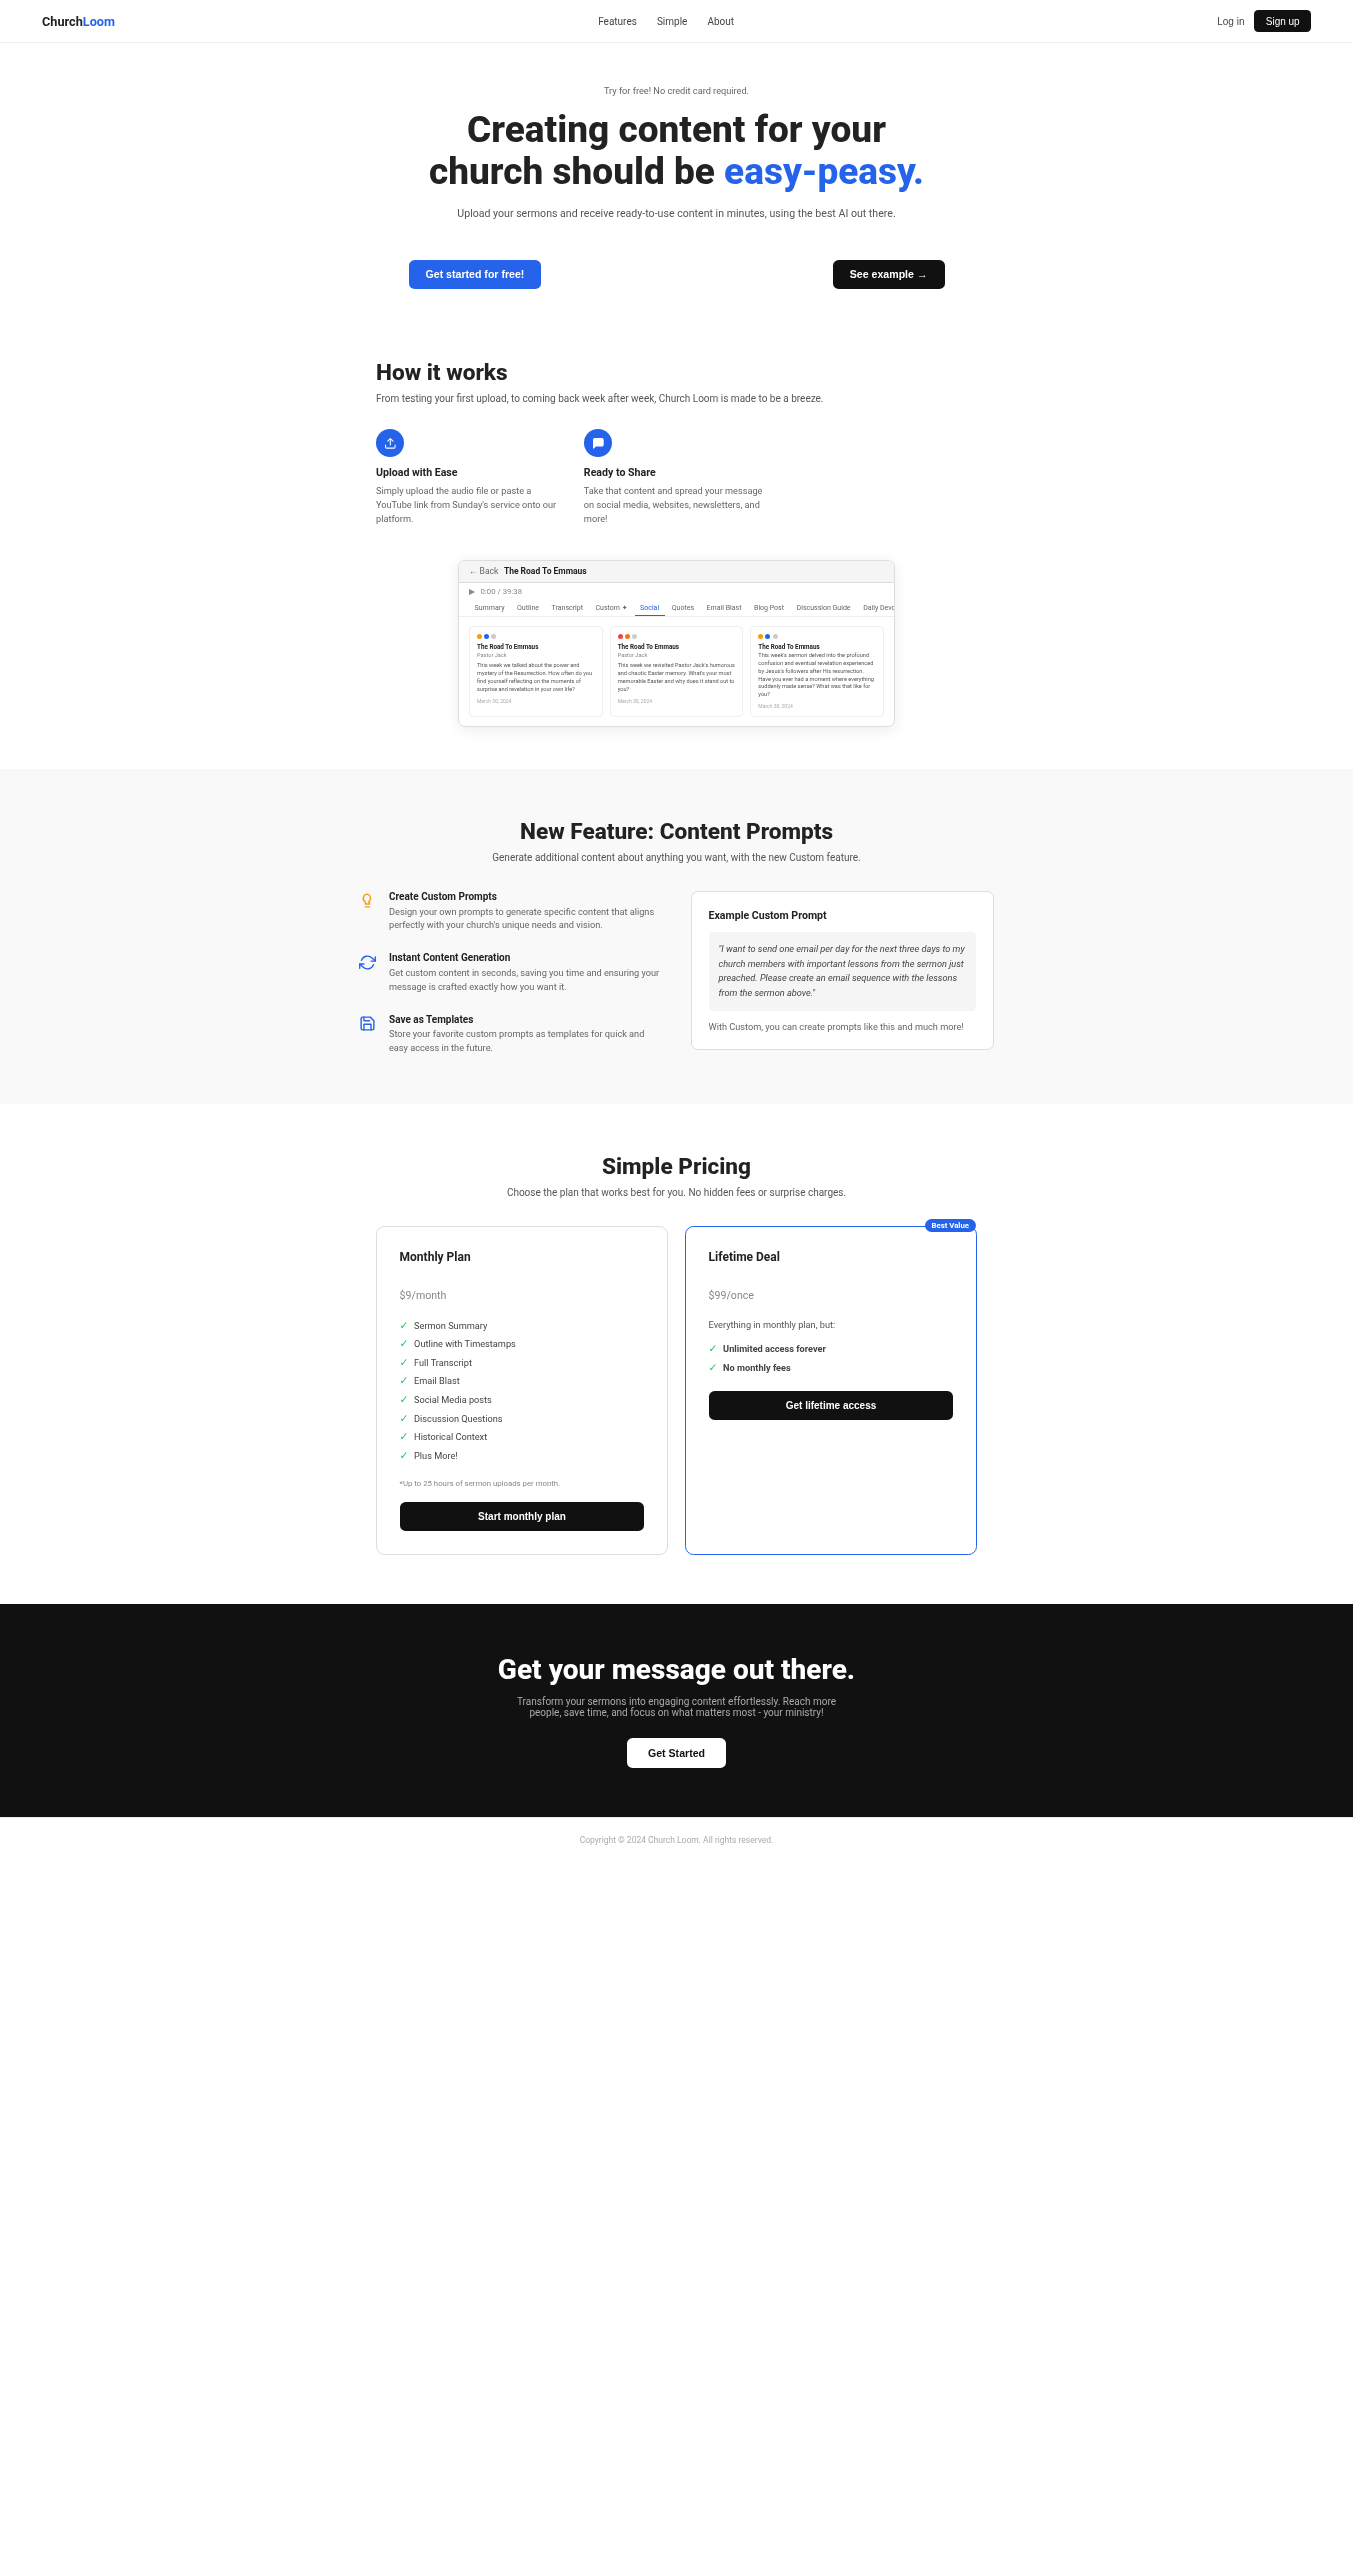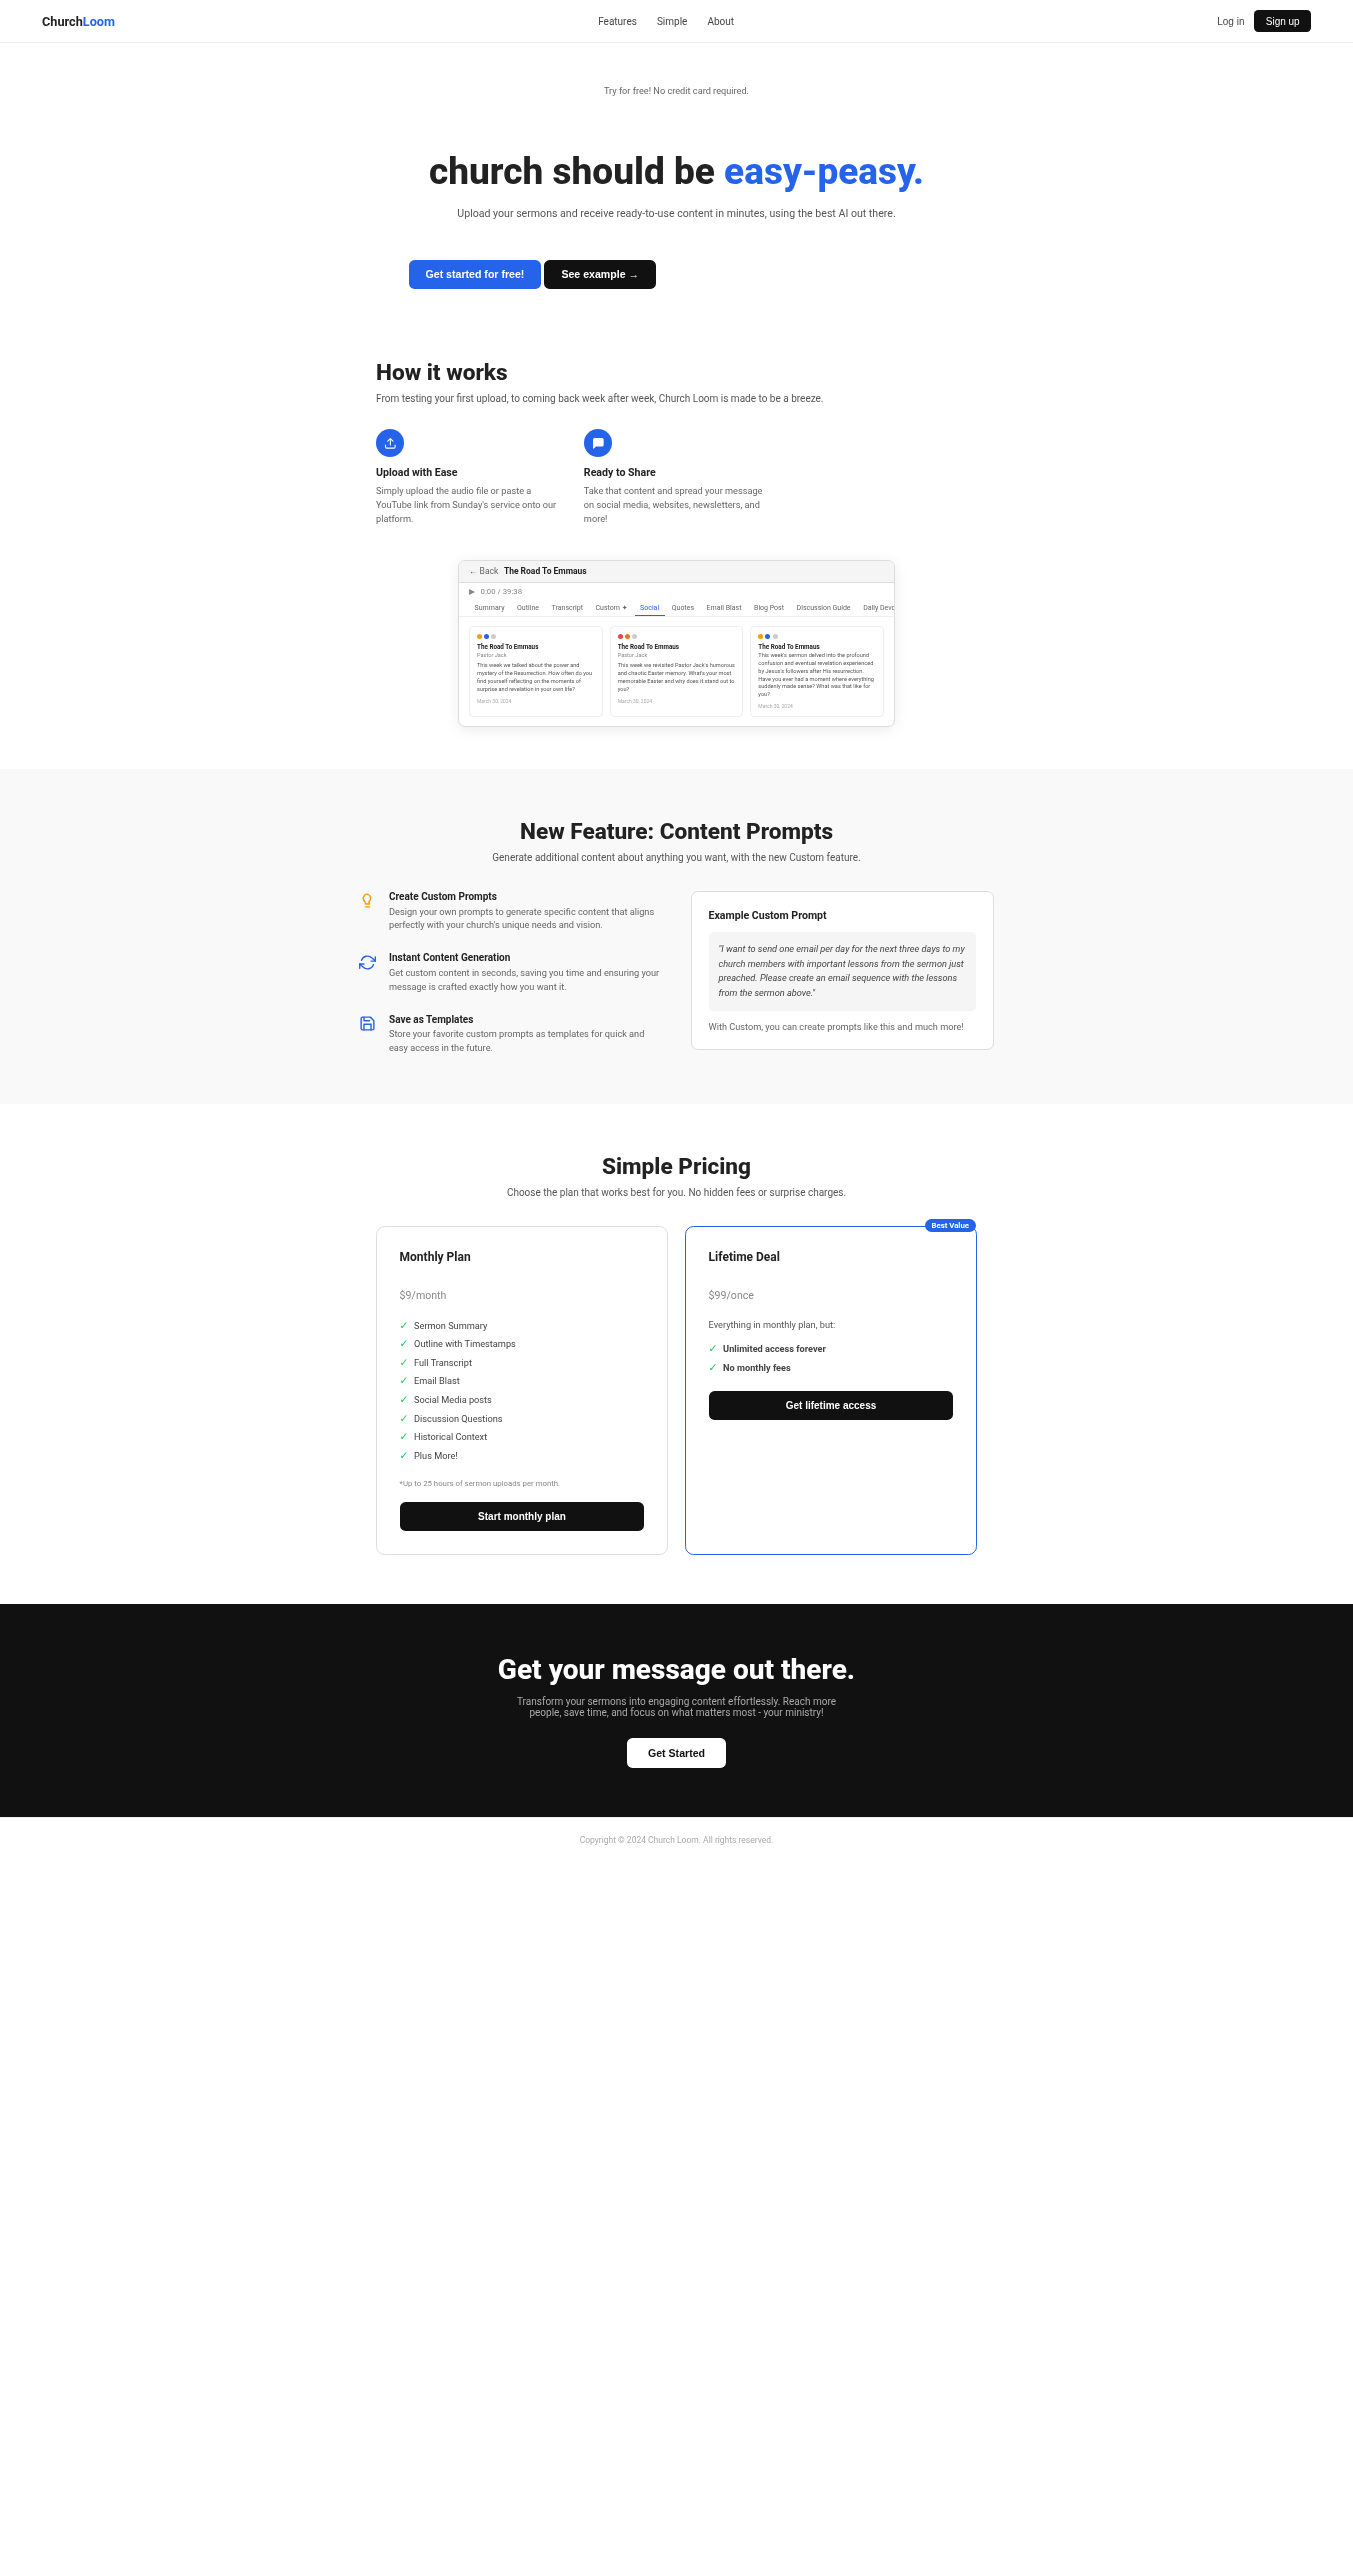--- a/index.html
+++ b/index.html
@@ -16,21 +16,21 @@
     .nav-actions { display: flex; align-items: center; gap: 10px; }
     .btn-login { font-size: 10px; color: #444; background: none; border: none; cursor: pointer; }
     .btn-signup { background: #111; color: #fff; border: none; border-radius: 4.2px; padding: 5.6px 11.3px; font-size: 10px; cursor: pointer; }
 
     
     .hero { text-align: center; padding: 42px 14px 28px; max-width: 564px; margin: 0 auto; }
     .hero-try { font-size: 9.2px; color: #666; margin-bottom: 12.7px; }
     .hero h1 { font-size: 37px; font-weight: 800; line-height: 1.15; margin-bottom: 12.7px; }
     .hero h1 .highlight { color: #2563eb; }
     .hero-sub { font-size: 10.6px; color: #555; margin-bottom: 20px; }
-    .hero-buttons { display: flex; gap: 3px; justify-content: flex-start; flex-wrap: wrap; margin-top: 40px; }
+    .hero-buttons { display: flex; gap: 3px; justify-content: space-between; flex-wrap: wrap; margin-top: 40px; }
     .btn-primary { background: #2563eb; color: #fff; border: none; border-radius: 5.6px; padding: 8.5px 17px; font-size: 10.6px; cursor: pointer; font-weight: 600; }
     .btn-secondary { background: #111; color: #fff; border: none; border-radius: 5.6px; padding: 8.5px 17px; font-size: 10.6px; cursor: pointer; font-weight: 600; }
 
     
     .section { max-width: 635px; margin: 0 auto; padding: 42px 17px; }
     .section-title { font-size: 22.6px; font-weight: 800; margin-bottom: 7px; }
     .section-sub { font-size: 10px; color: #555; margin-bottom: 25.4px; }
     .features-grid { display: grid; grid-template-columns: repeat(3, 1fr); gap: 22.6px; margin-bottom: 34px; }
     .feature-icon { width: 28px; height: 28px; background: #2563eb; border-radius: 50%; display: flex; align-items: center; justify-content: center; margin-bottom: 8.5px; }
     .feature-icon svg { fill: #fff; }
@@ -114,21 +114,21 @@
   <div class="nav-actions">
     <button class="btn-login">Log in</button>
     <button class="btn-signup">Sign up</button>
   </div>
 </nav>
 
 <section>
   <div class="hero">
     <p class="hero-try">Try for free! No credit card required.</p>
     <h1>
-      <br>
+      <span>Creating content for your</span><br>
       <span>church should be </span><span class="highlight">easy-peasy.</span>
     </h1>
     <p class="hero-sub">Upload your sermons and receive ready-to-use content in minutes, using the best AI out there.</p>
     <div class="hero-buttons">
       <button class="btn-primary">Get started for free!</button>
       <button class="btn-secondary">See example →</button>
     </div>
   </div>
 </section>
 

